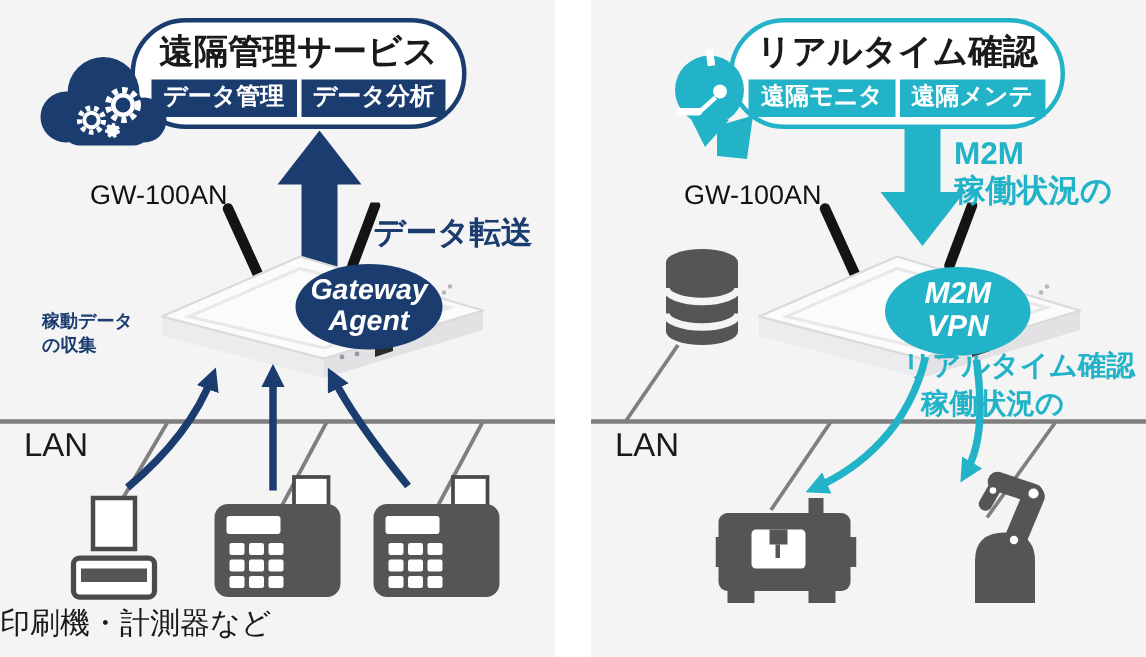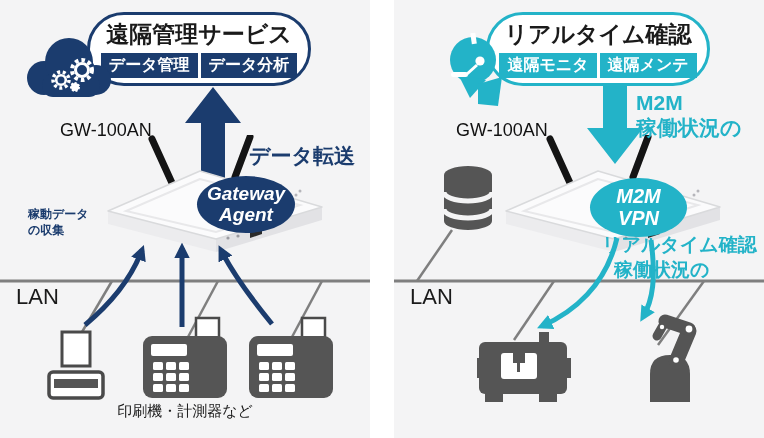--- a/index.html
+++ b/index.html
@@ -22,22 +22,22 @@
   .badge-row{display:flex;gap:3px;margin-top:3px;}
   .badge{color:#fff;font-size:16px;font-weight:bold;padding:2px 8px;white-space:nowrap;line-height:1.3;}
   .badge-navy{background:var(--navy);}
   .badge-teal{background:var(--teal);}
   
   .model-label{font-size:18px;color:#111;white-space:nowrap;z-index:3;}
   .note{font-weight:bold;white-space:nowrap;z-index:4;line-height:1.3;}
   .note-navy{color:var(--navy);}
   .note-teal{color:var(--teal);}
   .lan-label{font-size:22px;color:var(--text-black);z-index:3;}
-  .caption{position:absolute;left:0;width:370px;top:402px;text-align:center;
-           font-size:15px;color:var(--text-black);z-index:3;}
+  .caption{position:absolute;left:0;width:370px;top:402px;
+           font-size:20px;color:var(--text-black);z-index:3;}
   .bubble{position:absolute;border-radius:50%;display:flex;flex-direction:column;
           align-items:center;justify-content:center;color:#fff;font-weight:bold;
           text-align:center;line-height:1.08;z-index:5;font-style:italic;}
   .bubble-navy{background:var(--navy);left:197px;top:176px;width:98px;height:57px;font-size:19px;}
   .bubble-teal{background:var(--teal);left:196px;top:178px;width:97px;height:59px;font-size:20px;}
   
   .f-navy{fill:var(--navy);} .f-teal{fill:var(--teal);} .f-gray{fill:var(--device-gray);}
   .s-navy{stroke:var(--navy);} .s-teal{stroke:var(--teal);} .s-line{stroke:var(--line-gray);}
   .s-outline{stroke:var(--outline-gray);}
   .lines-svg{position:absolute;left:0;top:0;z-index:3;} .z2{z-index:2;} .z3{z-index:3;} .z4{z-index:4;}

